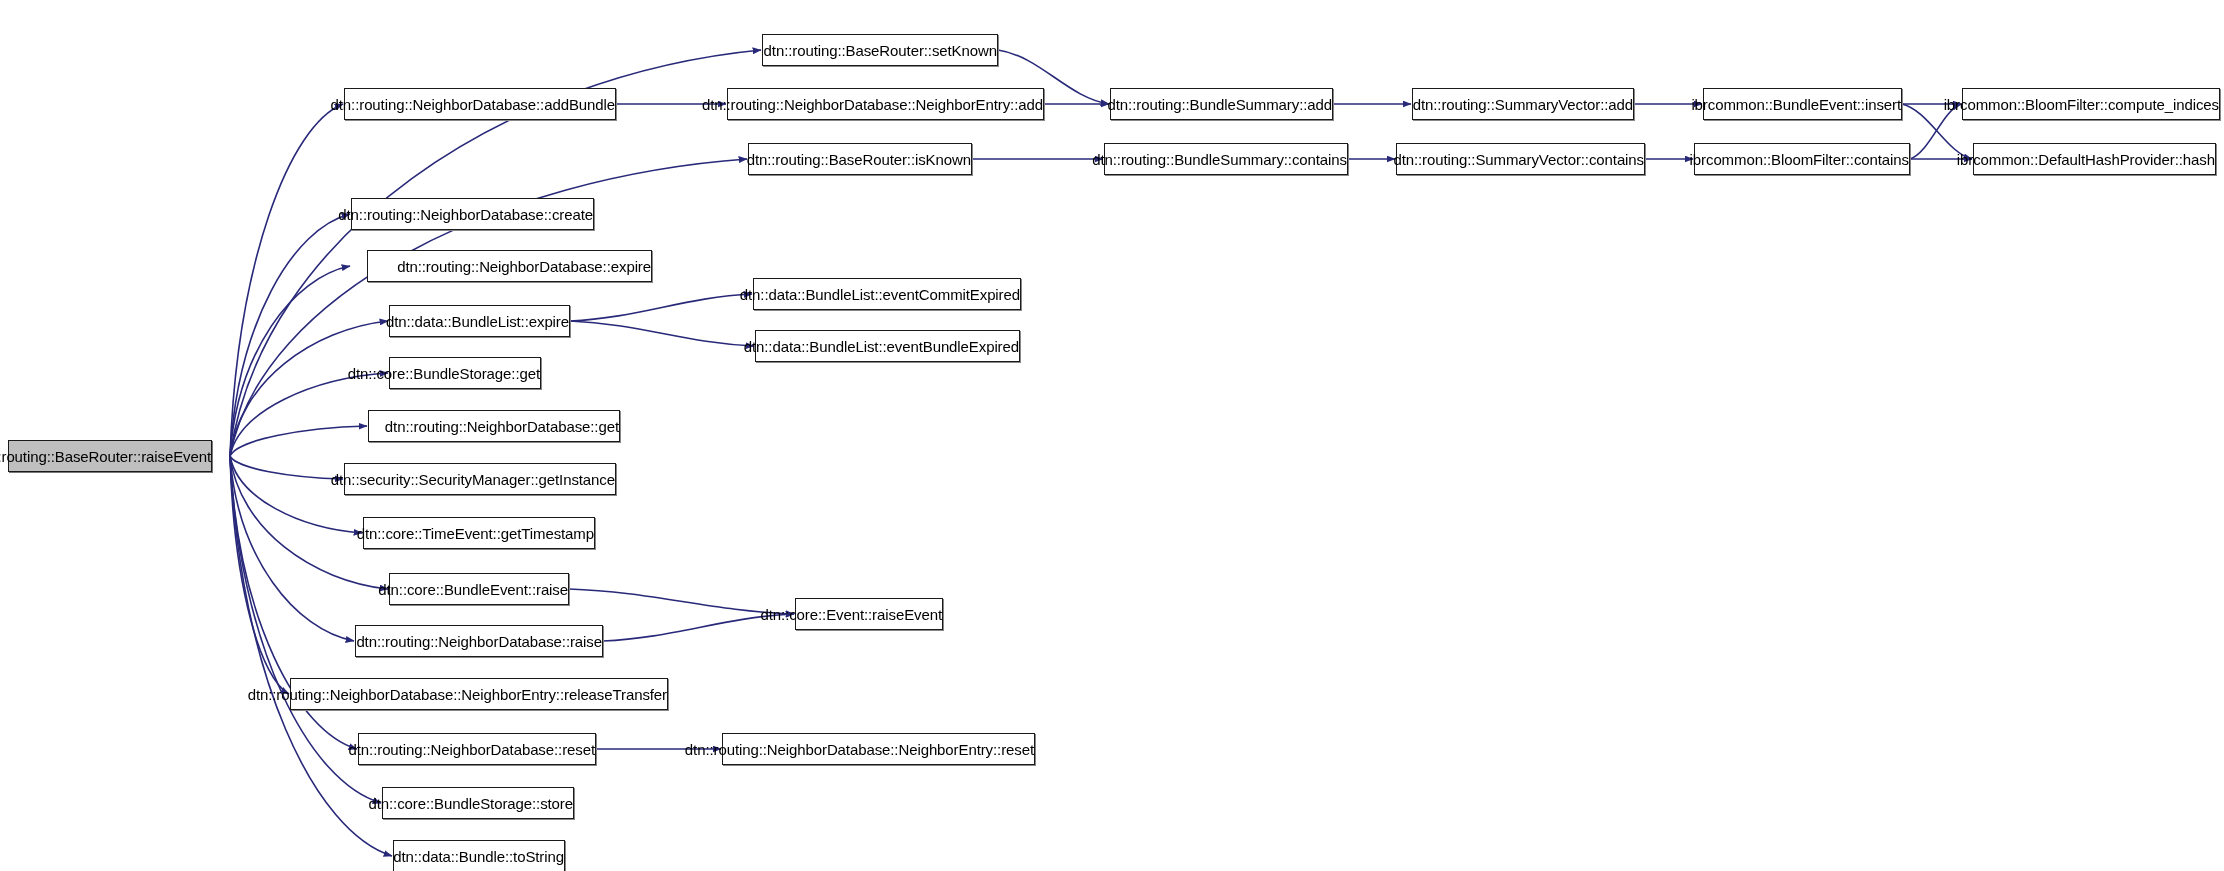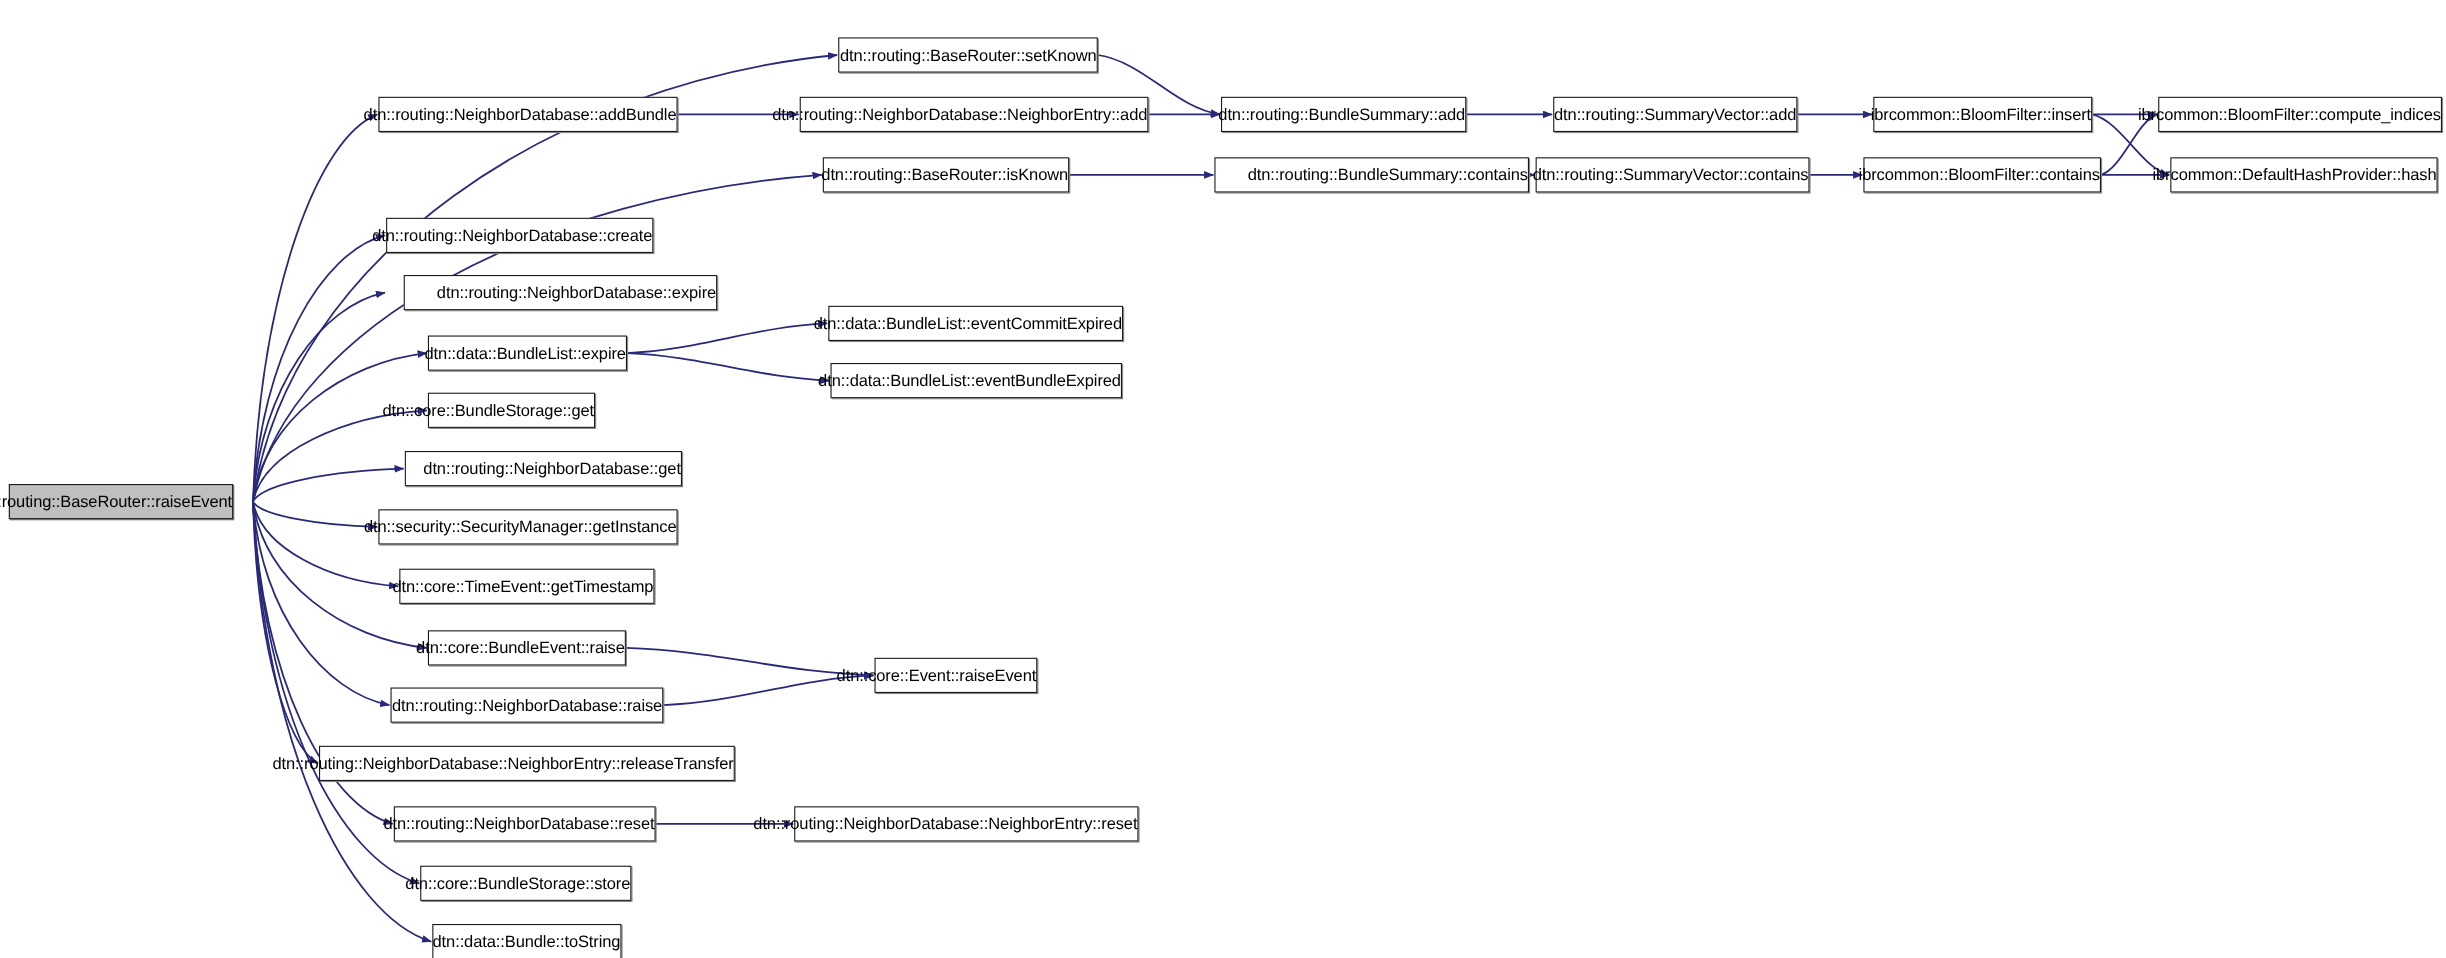--- a/index.html
+++ b/index.html
@@ -110,29 +110,29 @@
       <div class="node shadow" style="left: 727px; top: 88px; width: 317px;">
         <span>dtn::routing::NeighborDatabase::NeighborEntry::add</span>
       </div>
       <div class="node shadow" style="left: 1110px; top: 88px; width: 223px;">
         <span>dtn::routing::BundleSummary::add</span>
       </div>
       <div class="node shadow" style="left: 1412px; top: 88px; width: 222px;">
         <span>dtn::routing::SummaryVector::add</span>
       </div>
       <div class="node shadow" style="left: 1703px; top: 88px; width: 199px;">
-        <span>ibrcommon::BloomFilter::insert</span>
+        <span>ibrcommon::BundleEvent::insert</span>
       </div>
       <div class="node shadow" style="left: 1962px; top: 88px; width: 258px;">
         <span>ibrcommon::BloomFilter::compute_indices</span>
       </div>
       <div class="node shadow" style="left: 748px; top: 143px; width: 224px;">
         <span>dtn::routing::BaseRouter::isKnown</span>
       </div>
-      <div class="node shadow" style="left: 1104px; top: 143px; width: 286px;">
+      <div class="node shadow" style="left: 1104px; top: 143px; width: 244px;">
         <span>dtn::routing::BundleSummary::contains</span>
       </div>
       <div class="node shadow" style="left: 1396px; top: 143px; width: 249px;">
         <span>dtn::routing::SummaryVector::contains</span>
       </div>
       <div class="node shadow" style="left: 1694px; top: 143px; width: 216px;">
         <span>ibrcommon::BloomFilter::contains</span>
       </div>
       <div class="node shadow" style="left: 1973px; top: 143px; width: 243px;">
         <span>ibrcommon::DefaultHashProvider::hash</span>

